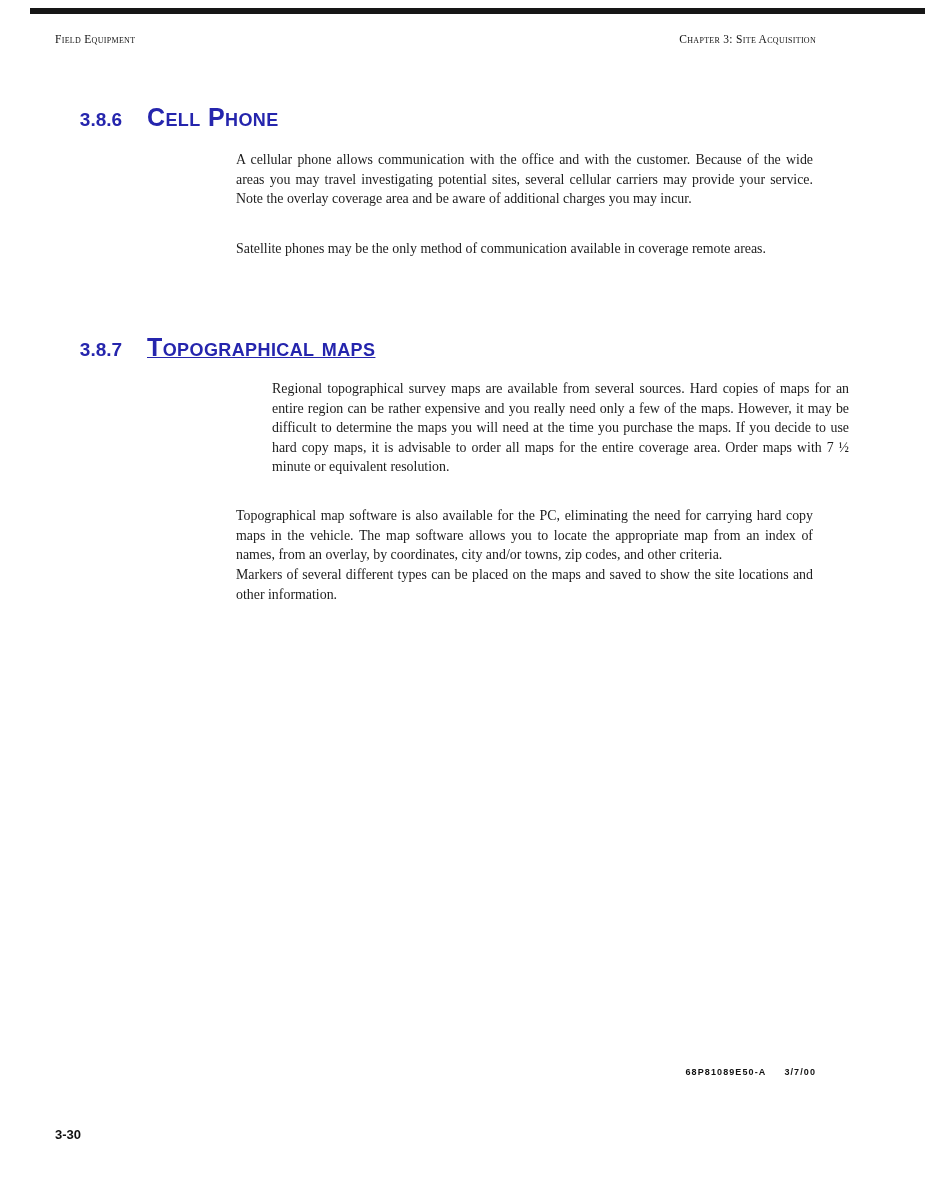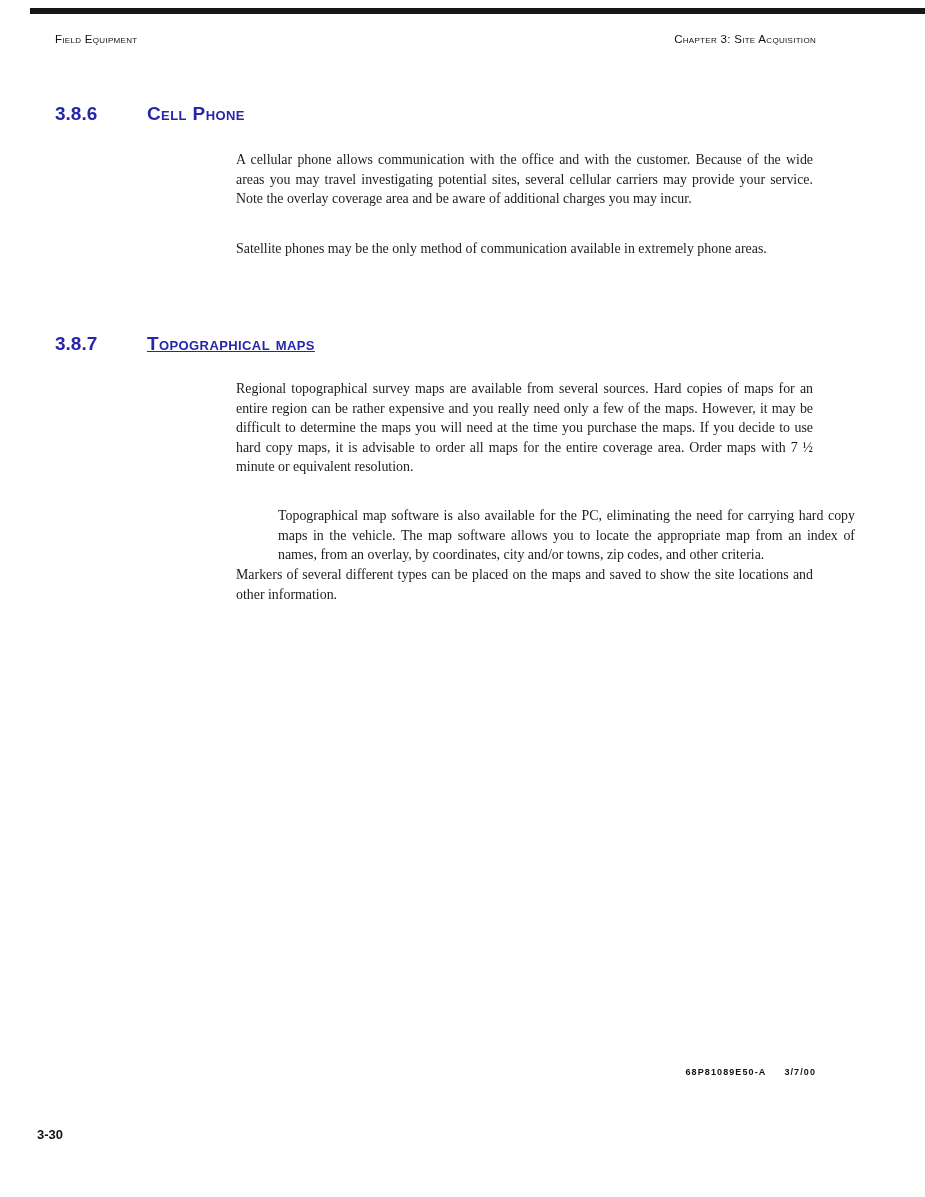--- a/index.html
+++ b/index.html
@@ -23,66 +23,67 @@
     height: 6px;
     background: #161616;
   }
   .running-header {
     position: absolute;
     top: 33px;
     left: 55px;
     right: 109px;
     display: flex;
     justify-content: space-between;
-    font-family: Liberation Sans, sans-serif;
+    font-family: Liberation Serif, serif;
     font-variant: small-caps;
     font-size: 11.5px;
     letter-spacing: 0.3px;
     color: #111;
   }
   .section-heading {
     position: absolute;
     left: 55px;
     color: #2525ad;
     font-family: "Liberation Sans", sans-serif;
     font-weight: bold;
     white-space: nowrap;
   }
   .section-heading .sec-num {
     display: inline-block;
     width: 92px;
     font-size: 19px;
     vertical-align: baseline;
+    text-align: center;
   }
   .section-heading .sec-title {
-    font-size: 19px;
+    font-size: 25px;
     font-variant: small-caps;
     letter-spacing: 0.4px;
     text-align: center;
   }
   .heading-1 { top: 103px; }
   .heading-2 { top: 333px; text-decoration: underline; }
   .body-para {
     position: absolute;
     left: 236px;
     width: 577px;
     font-size: 13.9px;
     line-height: 19.6px;
     text-align: justify;
     color: #1c1c1c;
   }
   .para-1 { top: 150px; }
   .para-2 { top: 239px; }
-  .para-3 { top: 379px; }
-  .para-4 { top: 506px; margin-left: 42px; }
+  .para-3 { top: 379px; margin-left: 36px; }
+  .para-4 { top: 506px; }
   .para-5 { top: 565px; }
   .footer-page-num {
     position: absolute;
     top: 1127px;
-    left: 37px;
+    left: 55px;
     font-family: "Liberation Sans", sans-serif;
     font-weight: bold;
     font-size: 13px;
     color: #111;
   }
   .footer-doc {
     position: absolute;
     top: 1067px;
     right: 109px;
     font-family: "Liberation Sans", sans-serif;
@@ -104,21 +105,21 @@
   <span>Field Equipment</span>
   <span>Chapter 3: Site Acquisition</span>
 </div>
 
 <div class="section-heading heading-1">
   <span class="sec-num">3.8.6</span><span class="sec-title">Cell Phone</span>
 </div>
 
 <div class="body-para para-1">A cellular phone allows communication with the office and with the customer. Because of the wide areas you may travel investigating potential sites, several cellular carriers may provide your service. Note the overlay coverage area and be aware of additional charges you may incur.</div>
 
-<div class="body-para para-2">Satellite phones may be the only method of communication available in extremely phone areas.</div>
+<div class="body-para para-2">Satellite phones may be the only method of communication available in coverage remote areas.</div>
 
 <div class="section-heading heading-2">
   <span class="sec-num">3.8.7</span><span class="sec-title">Topographical maps</span>
 </div>
 
 <div class="body-para para-3">Regional topographical survey maps are available from several sources. Hard copies of maps for an entire region can be rather expensive and you really need only a few of the maps. However, it may be difficult to determine the maps you will need at the time you purchase the maps. If you decide to use hard copy maps, it is advisable to order all maps for the entire coverage area. Order maps with 7 ½ minute or equivalent resolution.</div>
 
 <div class="body-para para-4">Topographical map software is also available for the PC, eliminating the need for carrying hard copy maps in the vehicle. The map software allows you to locate the appropriate map from an index of names, from an overlay, by coordinates, city and/or towns, zip codes, and other criteria.</div>
 
 <div class="body-para para-5">Markers of several different types can be placed on the maps and saved to show the site locations and other information.</div>

